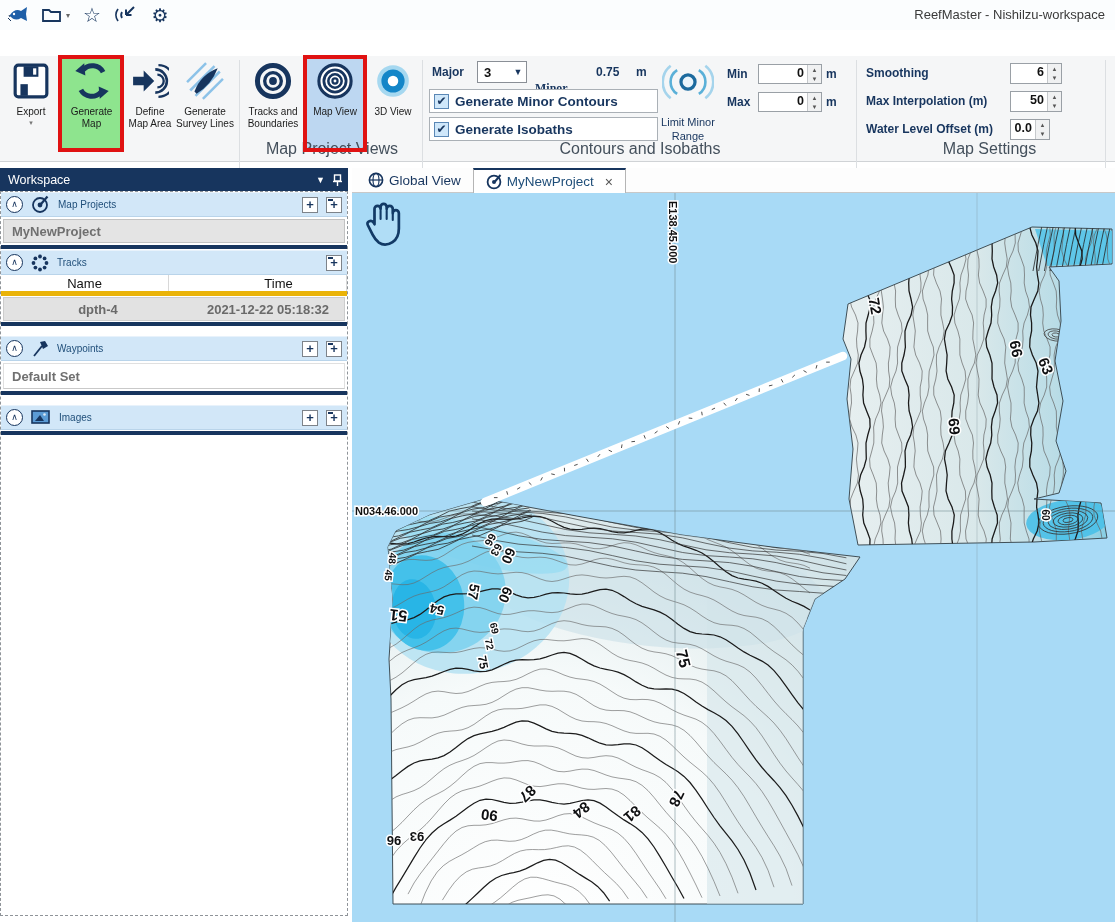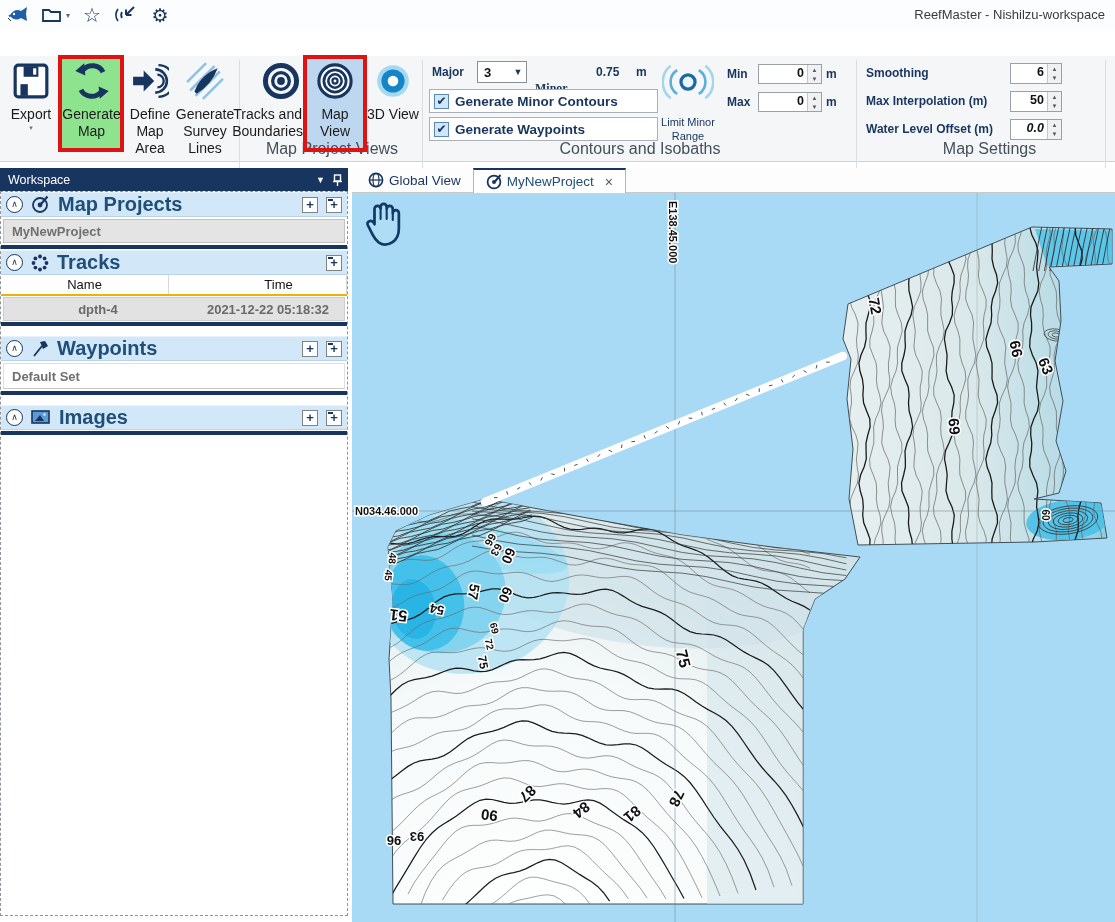--- a/index.html
+++ b/index.html
@@ -14,21 +14,21 @@
   .menubar{position:absolute;left:0;top:30px;width:1115px;height:26px;background:#ffffff;display:flex;align-items:stretch;border-bottom:1px solid #d5d8da;}
   .mtab{display:flex;align-items:center;padding:0 15px;font-size:13px;color:#17355e;letter-spacing:.3px;}
   .mtab.file{background:#2b579a;color:#fff;padding:0 20px;}
   .mtab.sel{background:#f5f6f7;color:#2b579a;border:1px solid #d5d8da;border-bottom:none;margin-bottom:-1px;}
   
   .ribbon{position:absolute;left:0;top:56px;width:1115px;height:106px;background:#f5f6f7;border-bottom:1px solid #d0d3d6;}
   .rsep{position:absolute;top:4px;height:146px;width:1px;background:#dcdfe2;}
   .grouplabel{position:absolute;bottom:3px;text-align:center;font-size:16px;color:#44505c;}
   .rbtn{position:absolute;top:2px;display:flex;flex-direction:column;align-items:center;cursor:default;}
   .rbtn .ric{width:44px;height:46px;display:flex;align-items:center;justify-content:center;}
-  .rbtn .rlab{font-size:14px;color:#1b1b1b;text-align:center;line-height:1.2;margin-top:2px;}
+  .rbtn .rlab{font-size:10px;color:#1b1b1b;text-align:center;line-height:1.2;margin-top:2px;}
   .rbtn.greenbg{background:#8ee48e;}
   .rbtn.bluebg{background:#bdd7f1;}
   .redbox{position:absolute;border:4px solid #e01212;pointer-events:none;}
   .ctl-label{position:absolute;font-size:12px;font-weight:bold;color:#17355e;}
   .ddl{position:absolute;background:#fff;border:1px solid #8a8f96;display:flex;align-items:center;font-size:13px;}
   .ddl .v{flex:1;padding-left:6px;font-weight:bold;color:#111;}
   .ddl .car{width:16px;color:#17355e;font-size:9px;text-align:center;}
   .cbrow{position:absolute;background:#fff;border:1px solid #aab0b6;display:flex;align-items:center;padding-left:4px;gap:6px;}
   .cbbox{width:15px;height:15px;background:#cfe7fa;border:1px solid #5a87b5;display:flex;align-items:center;justify-content:center;font-size:12px;color:#17355e;line-height:1;}
   .cblab{font-size:13.5px;font-weight:bold;color:#17355e;}
@@ -38,27 +38,27 @@
   .spin .sbtn{flex:1;background:#f0f1f2;font-size:6px;color:#555;display:flex;align-items:center;justify-content:center;line-height:1;}
   .limitlab{position:absolute;font-size:11px;color:#17355e;text-align:center;line-height:1.25;}
   
   .sidebar{position:absolute;left:0;top:168px;width:348px;height:754px;background:#fff;}
   .ws-header{height:23px;background:#17355e;color:#fff;display:flex;align-items:center;font-size:12.5px;padding:0 6px 0 8px;}
   .ws-header .sp{flex:1;}
   .ws-caret{color:#fff;font-size:9px;padding:0 8px;}
   .accordion{position:absolute;left:0;top:23px;width:348px;height:725px;border:1px dashed #8f9499;background:#fff;}
   .sec-h{height:25px;background:#d2e7f8;display:flex;align-items:center;padding:0 5px;gap:8px;border-top:1px solid #e8f2fb;border-bottom:1px solid #b9d4ea;}
   .circlebtn{width:17px;height:17px;border-radius:50%;background:#fff;border:1.5px solid #17355e;color:#17355e;font-size:9px;display:flex;align-items:center;justify-content:center;line-height:1;}
-  .sec-title{flex:1;font-size:20px;font-weight:bold;color:#1f4e79;}
+  .sec-title{flex:1;font-size:10px;font-weight:normal;color:#1f4e79;}
   .addbtn{width:16px;height:16px;border:1px solid #7d838a;background:#fff;color:#17355e;font-size:13px;font-weight:bold;display:flex;align-items:center;justify-content:center;line-height:1;position:relative;}
   .addbtn.folder:before{content:"";position:absolute;left:1px;top:1px;width:5px;height:2px;background:#17355e;}
   .item-row{margin:2px;height:24px;background:#e4e4e4;border:1px solid #c2c2c2;display:flex;align-items:center;padding-left:8px;font-size:13px;font-weight:bold;color:#707070;}
   .item-row.white{background:#fff;border:1px solid #e0e0e0;border-bottom:1px solid #c9c9c9;height:26px;}
   .navybar{height:4px;background:#17355e;margin-top:1px;margin-bottom:1px;}
-  .trk-head{display:flex;height:21px;border-bottom:2px solid #eab308;gap:42px;}
+  .trk-head{display:flex;height:21px;border-bottom:5px solid #eab308;gap:42px;}
   .trk-head div{font-size:13px;color:#111;display:flex;align-items:center;justify-content:center;border-right:1px solid #d8d8d8;}
   .trk-row{display:flex;height:24px;margin:1px 2px;background:#e2e2e2;border:1px solid #cdcdcd;}
   .trk-row div{font-size:13px;font-weight:bold;color:#6a6a6a;display:flex;align-items:center;justify-content:center;}
   .c-name{width:188px;} .c-time{width:152px;}
   .spacer8{height:9px;}
   
   .mappanel{position:absolute;left:352px;top:168px;width:763px;height:754px;}
   .maptabs{height:25px;background:#fdfdfd;border-bottom:1px solid #c8c8c8;display:flex;align-items:stretch;padding-left:4px;}
   .vtab{display:flex;align-items:center;gap:5px;padding:0 12px;font-size:13.5px;color:#17355e;}
   .vtab.active{background:#fff;border-top:2px solid #17355e;border-left:1px solid #b5b5b5;border-right:1px solid #b5b5b5;margin-bottom:-1px;color:#1f4e79;}
@@ -145,21 +145,21 @@
               <line x1="9" y1="32" x2="32" y2="9"></line>
               <line x1="16" y1="35" x2="35" y2="16"></line>
             </g>
             <path d="M8,28 Q14,12 30,6 Q24,22 10,30 Z" fill="#17355e"></path>
           </svg>
       </span>
       <span class="rlab">Generate Survey Lines</span>
     </div>
     <div class="rsep" style="left:239px;"></div>
 
-    <div class="rbtn" style="left:243px;width:60px;align-items:flex-end;">
+    <div class="rbtn" style="left:243px;width:60px;">
       <span class="ric">
         <svg width="40" height="40" viewBox="0 0 36 36">
             <circle cx="18" cy="18" r="14" fill="none" stroke="#17355e" stroke-width="4.5"></circle>
             <circle cx="18" cy="18" r="7.5" fill="none" stroke="#17355e" stroke-width="3"></circle>
             <circle cx="18" cy="18" r="3.5" fill="#17355e"></circle>
           </svg>
       </span>
       <span class="rlab">Tracks and Boundaries</span>
     </div>
 
@@ -194,21 +194,21 @@
     </div>
     <span class="ctl-label" style="left:535px;top:25px;font-family:Liberation Serif, serif;">Minor</span>
     <span class="ctl-label" style="left:596px;top:9px;">0.75</span>
     <span class="ctl-label" style="left:636px;top:9px;">m</span>
     <div class="cbrow" style="left:429px;top:33px;width:229px;height:24px;">
       <span class="cbbox">✔</span>
       <span class="cblab">Generate Minor Contours</span>
     </div>
     <div class="cbrow" style="left:429px;top:61px;width:229px;height:24px;">
       <span class="cbbox">✔</span>
-      <span class="cblab">Generate Waypoints</span>
+      <span class="cblab">Generate Isobaths</span>
     </div>
     <div style="position:absolute;left:662px;top:4px;">
       <svg width="52" height="44" viewBox="0 0 48 40">
           <circle cx="24" cy="20" r="6.5" fill="#eaf5fc" stroke="#1c6a9e" stroke-width="3"></circle>
           <path d="M14,9 A13,13 0 0 0 14,31" fill="none" stroke="#5ab0d8" stroke-width="2.4"></path>
           <path d="M8,5 A19,19 0 0 0 8,35" fill="none" stroke="#a5d4ec" stroke-width="2.4"></path>
           <path d="M34,9 A13,13 0 0 1 34,31" fill="none" stroke="#5ab0d8" stroke-width="2.4"></path>
           <path d="M40,5 A19,19 0 0 1 40,35" fill="none" stroke="#a5d4ec" stroke-width="2.4"></path>
         </svg>
     </div>
@@ -243,21 +243,21 @@
     </div>
     <span class="ctl-label" style="left:866px;top:38px;">Max Interpolation (m)</span>
     <div class="spin" style="left:1010px;top:35px;width:52px;height:21px;">
       <span class="sv">50</span>
       <span class="scol">
           <span class="sbtn">▲</span>
           <span class="sbtn">▼</span>
         </span>
     </div>
     <span class="ctl-label" style="left:866px;top:66px;">Water Level Offset (m)</span>
-    <div class="spin" style="left:1010px;top:63px;width:52px;height:21px;font-style:italic;">
+    <div class="spin" style="left:1010px;top:63px;width:40px;height:21px;">
       <span class="sv">0.0</span>
       <span class="scol">
           <span class="sbtn">▲</span>
           <span class="sbtn">▼</span>
         </span>
     </div>
     <div class="rsep" style="left:1105px;"></div>
 
     <div class="grouplabel" style="left:243px;width:178px;">Map Project Views</div>
     <div class="grouplabel" style="left:424px;width:432px;">Contours and Isobaths</div>

